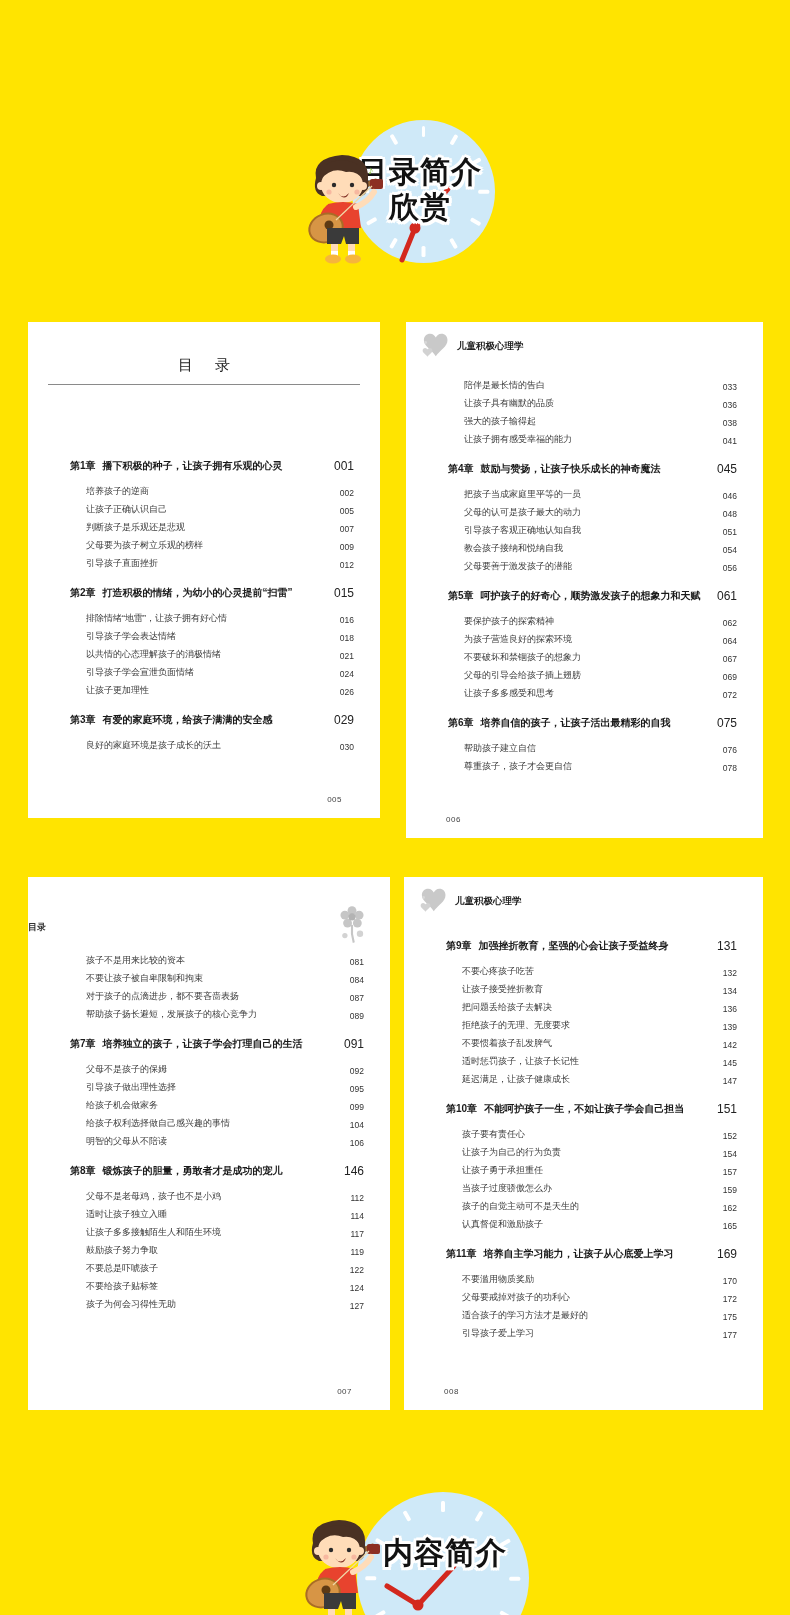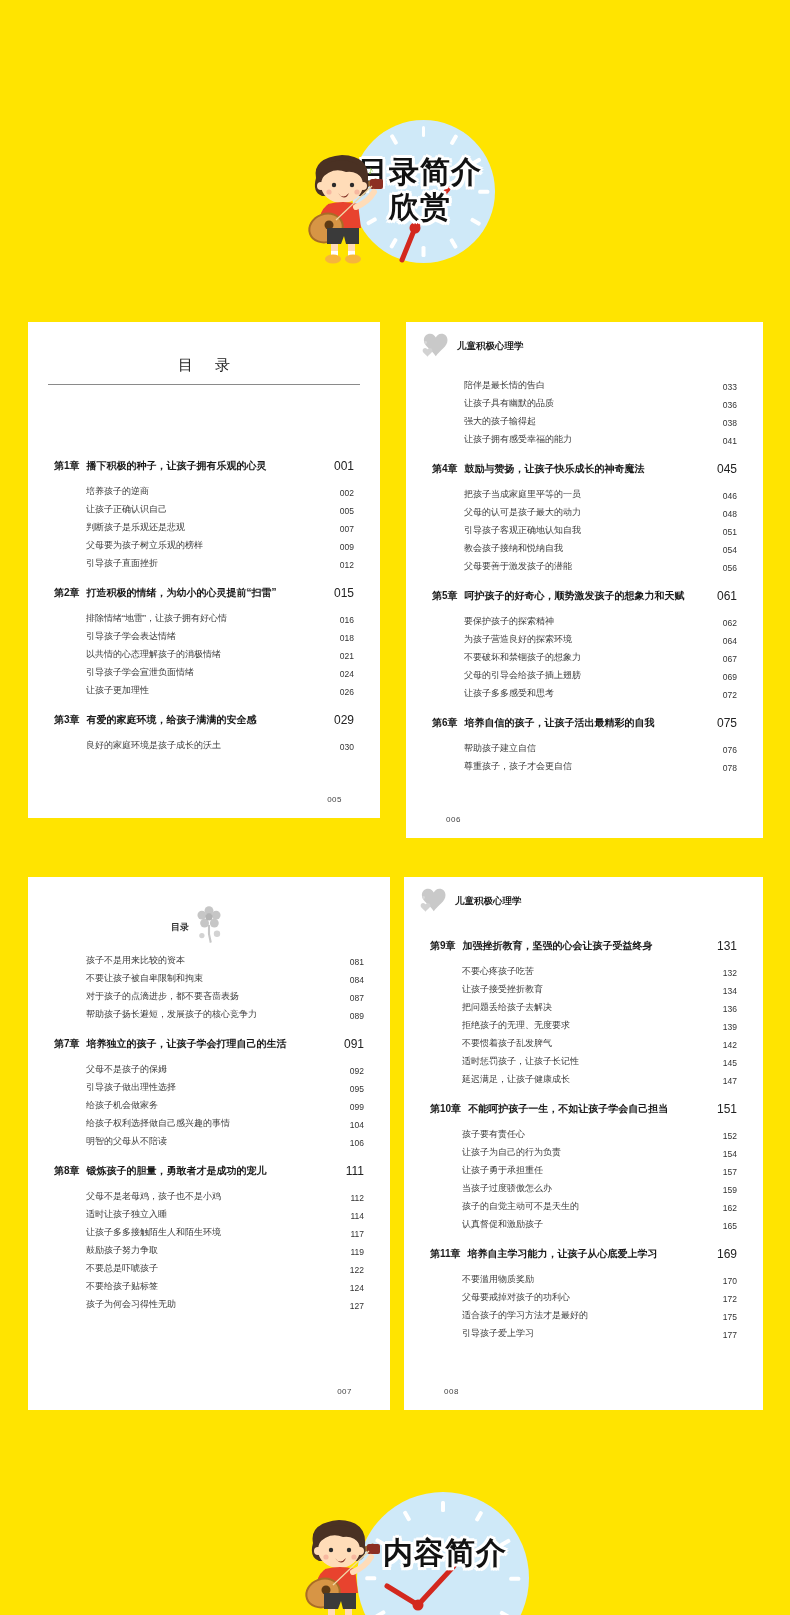--- a/index.html
+++ b/index.html
@@ -12,30 +12,30 @@
   #p2{left:406px;top:322px;width:357px;height:516px;}
   #p3{left:28px;top:877px;width:362px;height:533px;}
   #p4{left:404px;top:877px;width:359px;height:533px;}
 
   .p1-title{margin-top:34px;text-align:center;font-size:15px;letter-spacing:9px;color:#222;text-indent:9px;}
   .p1-rule{border-top:1px solid #8a8a8a;margin:9px 20px 0 20px;}
 
   .brand-header{display:flex;align-items:center;padding:8px 0 0 16px;height:32px;}
   .brand-name{font-size:9.5px;font-weight:bold;color:#222;margin-left:5px;}
 
-  .mulu-right{display:flex;justify-content:center;align-items:center;padding:30px 22px 0 0;height:34px;}
+  .mulu-right{display:flex;justify-content:space-between;align-items:center;padding:30px 22px 0 0;height:34px;}
   .mulu-label{font-size:9px;font-weight:bold;color:#333;margin-right:4px;margin-top:6px;}
 
   .toc-body{padding:0 26px;}
   #p1 .toc-body{padding-top:58px;}
   #p2 .toc-body{padding-top:12px;}
   #p3 .toc-body{padding-top:8px;}
   #p4 .toc-body{padding-top:6px;}
 
-  .toc-chapter-row{display:flex;align-items:flex-end;margin:15px 0 7px 0;height:15px;
+  .toc-chapter-row{display:flex;align-items:flex-end;margin:15px 0 7px 16px;height:15px;
                    font-size:10px;font-weight:bold;color:#1a1a1a;white-space:nowrap;}
   .ch-no{margin-right:7px;flex:none;}
   .ch-t{flex:none;}
   .toc-item-row{display:flex;align-items:flex-end;height:18px;font-size:9px;color:#3b3b3b;
                 padding-left:32px;white-space:nowrap;}
   .leader{flex:1;min-width:8px;margin:0 3px;background-repeat:repeat-x;}
   .it-leader{background-image:radial-gradient(circle,#5f5f5f 0.7px,transparent 0.9px);
              background-size:3.4px 3.4px;background-position:left bottom 3px;}
   .ch-leader{background-image:radial-gradient(circle,#3d3d3d 0.8px,transparent 1px);
              background-size:5px 5px;background-position:left bottom 4px;}
@@ -415,21 +415,21 @@
         </div>
         <div class="toc-item-row">
           <span class="it-t">明智的父母从不陪读</span>
           <span class="leader it-leader"></span>
           <span class="it-pn">106</span>
         </div>
         <div class="toc-chapter-row">
           <span class="ch-no">第8章</span>
           <span class="ch-t">锻炼孩子的胆量，勇敢者才是成功的宠儿</span>
           <span class="leader ch-leader"></span>
-          <span class="ch-pn">111</span>
+          <span class="ch-pn">146</span>
         </div>
         <div class="toc-item-row">
           <span class="it-t">父母不是老母鸡，孩子也不是小鸡</span>
           <span class="leader it-leader"></span>
           <span class="it-pn">112</span>
         </div>
         <div class="toc-item-row">
           <span class="it-t">适时让孩子独立入睡</span>
           <span class="leader it-leader"></span>
           <span class="it-pn">114</span>

